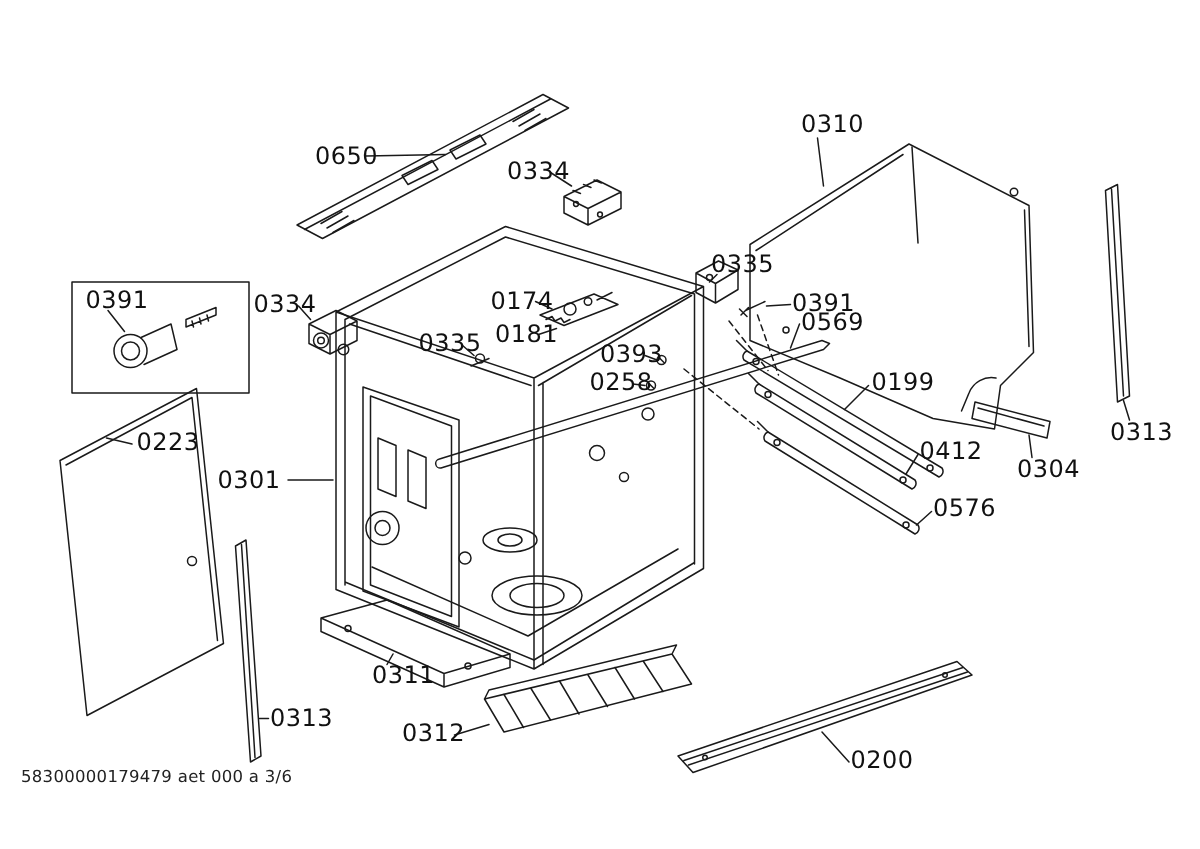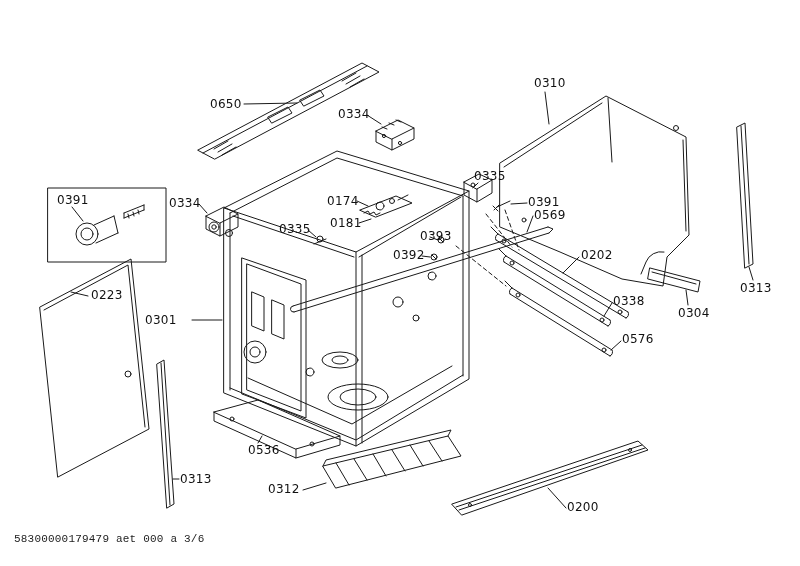--- a/index.html
+++ b/index.html
@@ -7,34 +7,33 @@
     position: relative;
     width: 800px;
     height: 566px;
     background: #ffffff;
     overflow: hidden;
     font-family: "DejaVu Sans", sans-serif;
   }
   .stage svg { position: absolute; left: 0; top: 0; }
   .part-label {
     position: absolute;
-    font-size: 12px;
+    font-size: 16px;
     line-height: 14px;
     color: #111111;
     letter-spacing: 0.3px;
     white-space: nowrap;
   }
   .footer-text {
     position: absolute;
     left: 14px;
-    top: 533px;
+    top: 511px;
     font-size: 11px;
     color: #222222;
     letter-spacing: 0.2px;
-    font-family: Liberation Mono, monospace;
   }
 </style>
 </head>
 <body>
 
 <div class="stage">
 
   <svg width="800" height="566" viewBox="0 0 800 566" fill="none" stroke="#1a1a1a" stroke-width="1" stroke-linecap="round" stroke-linejoin="round">
 
     <g>
@@ -178,30 +177,30 @@
   <div class="part-label" style="left:210px; top:97px">0650</div>
   <div class="part-label" style="left:338px; top:107px">0334</div>
   <div class="part-label" style="left:534px; top:76px">0310</div>
   <div class="part-label" style="left:57px;  top:193px">0391</div>
   <div class="part-label" style="left:169px; top:196px">0334</div>
   <div class="part-label" style="left:474px; top:169px">0335</div>
   <div class="part-label" style="left:327px; top:194px">0174</div>
   <div class="part-label" style="left:528px; top:195px">0391</div>
   <div class="part-label" style="left:534px; top:208px">0569</div>
   <div class="part-label" style="left:330px; top:216px">0181</div>
-  <div class="part-label" style="left:420px; top:229px">0393</div>
+  <div class="part-label" style="left:400px; top:229px">0393</div>
   <div class="part-label" style="left:279px; top:222px">0335</div>
-  <div class="part-label" style="left:393px; top:248px">0392</div>
-  <div class="part-label" style="left:581px; top:248px">0202</div>
-  <div class="part-label" style="left:613px; top:294px">0338</div>
+  <div class="part-label" style="left:393px; top:248px">0258</div>
+  <div class="part-label" style="left:581px; top:248px">0199</div>
+  <div class="part-label" style="left:613px; top:294px">0412</div>
   <div class="part-label" style="left:678px; top:306px">0304</div>
   <div class="part-label" style="left:740px; top:281px">0313</div>
   <div class="part-label" style="left:622px; top:332px">0576</div>
   <div class="part-label" style="left:91px;  top:288px">0223</div>
   <div class="part-label" style="left:145px; top:313px">0301</div>
   <div class="part-label" style="left:180px; top:472px">0313</div>
-  <div class="part-label" style="left:248px; top:443px">0536</div>
+  <div class="part-label" style="left:248px; top:443px">0311</div>
   <div class="part-label" style="left:268px; top:482px">0312</div>
   <div class="part-label" style="left:567px; top:500px">0200</div>
 
   <div class="footer-text">58300000179479 aet 000 a 3/6</div>
 
 </div>
 
 </body></html>

